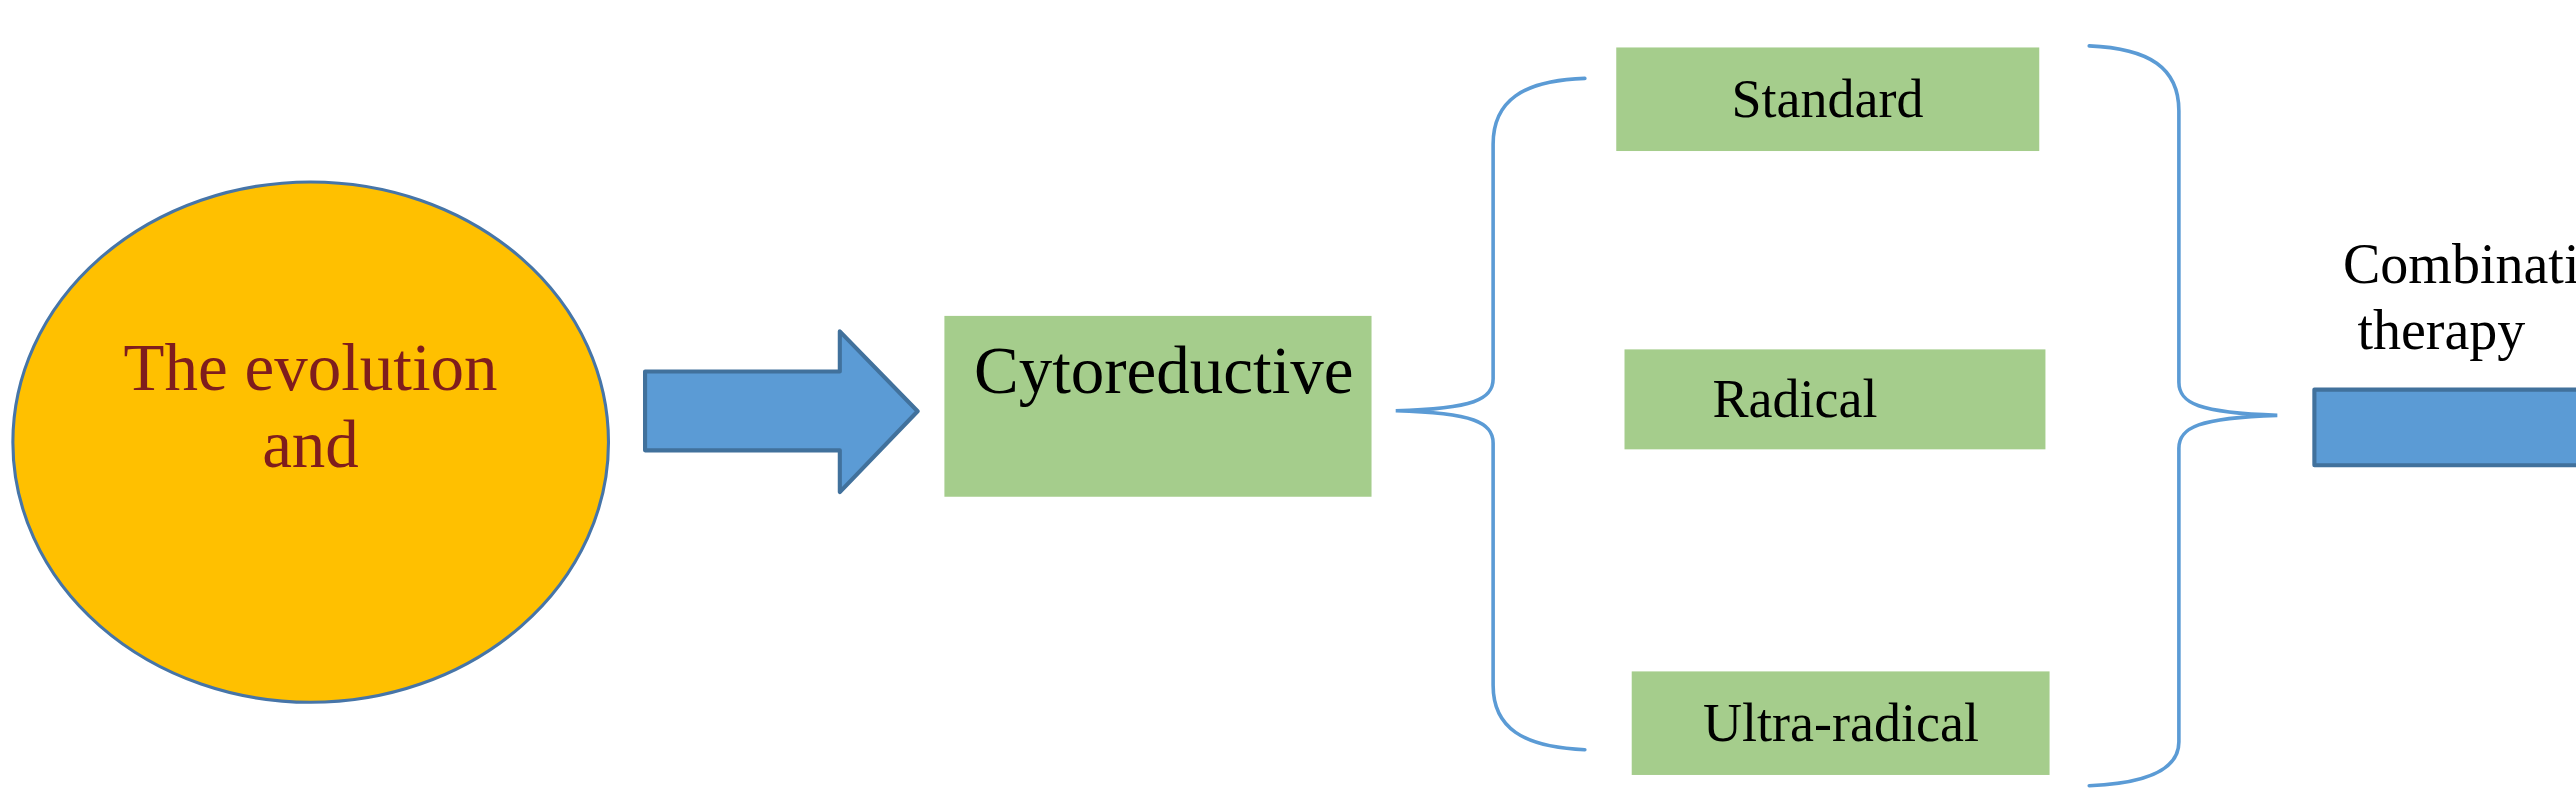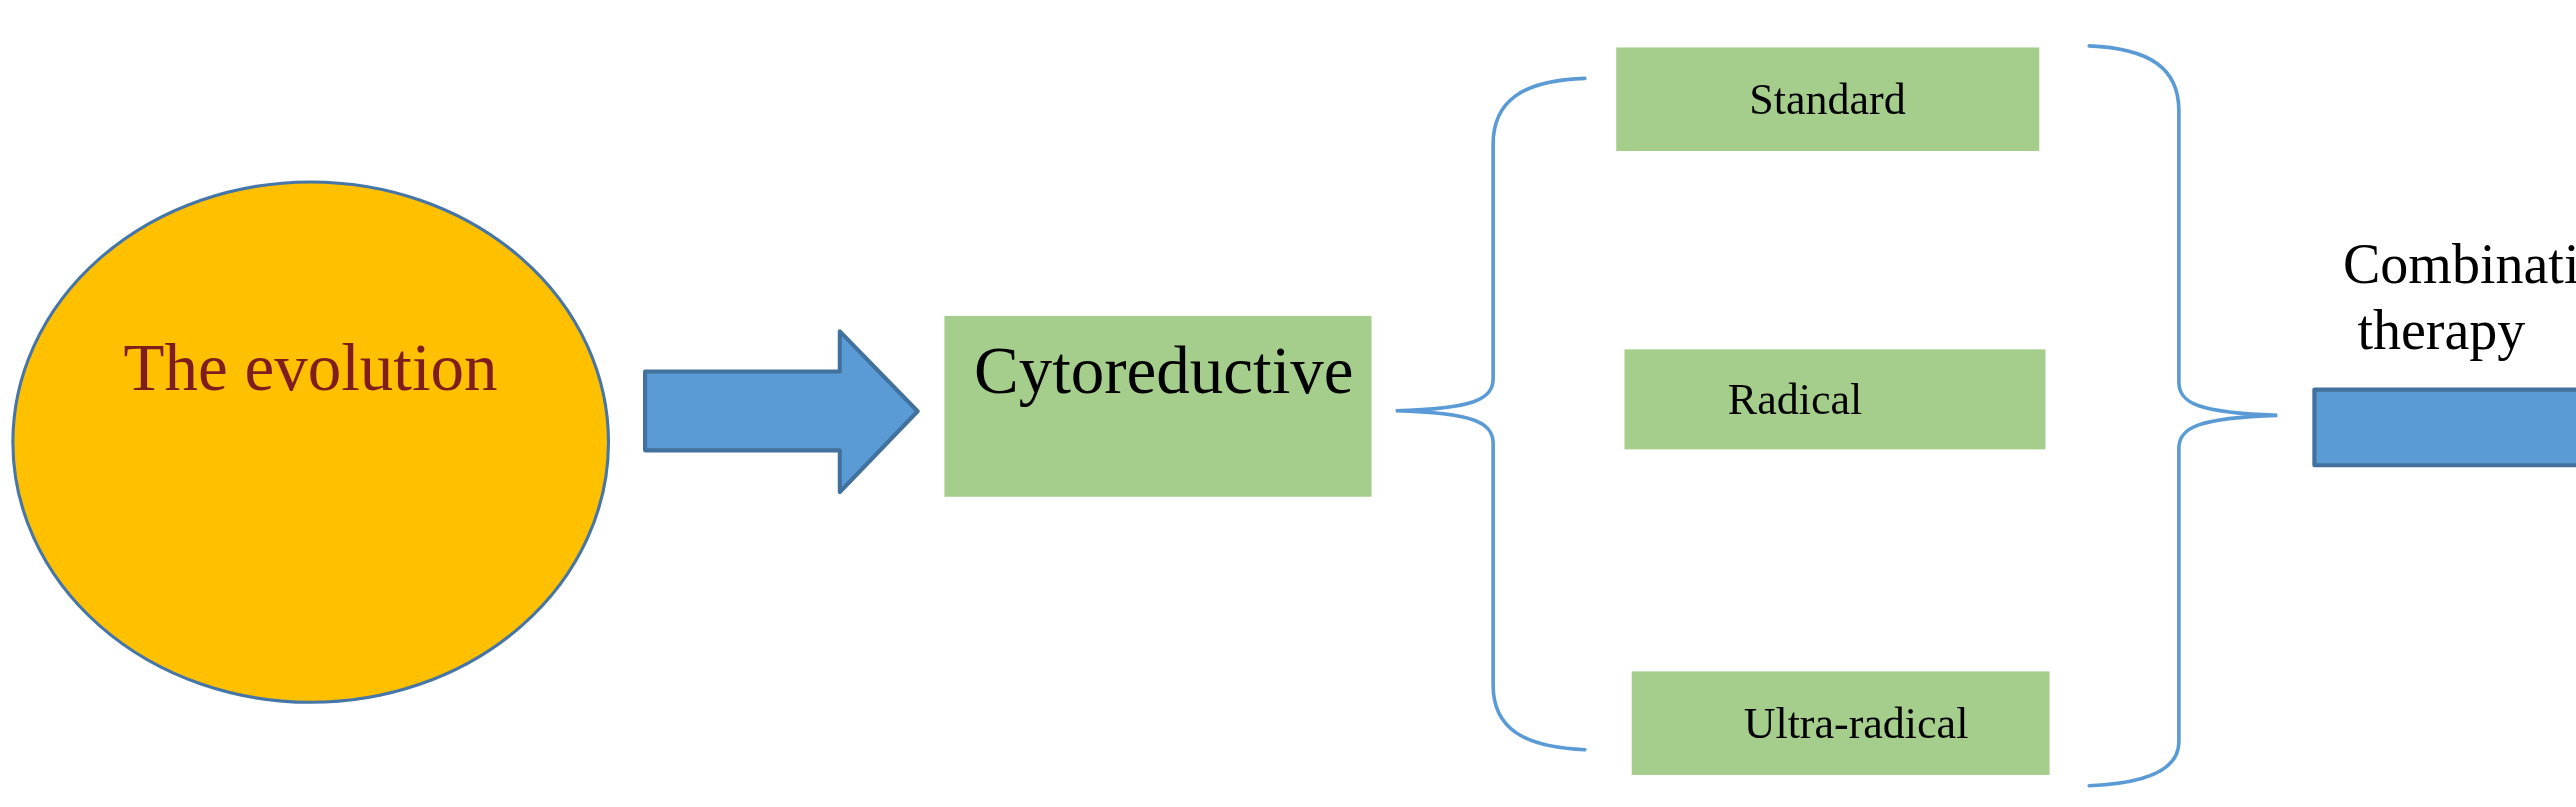--- a/index.html
+++ b/index.html
@@ -43,26 +43,26 @@
     top: 332px;
     font-size: 67px;
     line-height: 77px;
     text-align: center;
   }
   .branch-label {
     position: absolute;
     display: flex;
     align-items: center;
     justify-content: center;
-    font-size: 44px;
+    font-size: 54px;
     color: #000000;
   }
   .branch-standard { left: 1616px; top: 47px;  width: 423px; height: 104px; }
   .branch-radical  { left: 1624px; top: 349px; width: 342px; height: 100px; }
-  .branch-ultra    { left: 1632px; top: 671px; width: 418px; height: 104px; margin-left: 15px; }
+  .branch-ultra    { left: 1632px; top: 671px; width: 418px; height: 104px; }
 
   .combination-text {
     left: 2343px;
     top: 231px;
     font-size: 56px;
     line-height: 66px;
     text-align: left;
   }
   .combination-text span:nth-child(2) { padding-left: 14.4px; }
 </style>
@@ -87,20 +87,21 @@
 
     <path d="M 4055 89 C 4172 94, 4229 132, 4229 215 L 4229 742 C 4229 783, 4268 801, 4420 806 C 4268 811, 4229 829, 4229 870 L 4229 1440 C 4229 1492, 4172 1520, 4055 1525" fill="none" stroke-width="7" stroke-linecap="round" stroke="#5B9BD5"></path>
 
     <polygon points="4492,756 5193,756 5193,680 5349,828 5193,970 5193,903 4492,903" stroke-width="8" stroke-linejoin="round" fill="#5B9BD5" stroke="#41719C"></polygon>
 
     <ellipse cx="6011" cy="917" rx="628" ry="600" stroke-width="7" fill="#5B9BD5" stroke="#41719C"></ellipse>
   </svg>
 
   <div class="txt ellipse-text" style="color: #7f1d1d;">
     <span>The evolution</span>
+    <span>and</span>
   </div>
 
   <div class="txt cyto-text" style="color: rgb(0, 0, 0);">
     <span>Cytoreductive</span>
   </div>
 
   <div class="branch-label branch-standard">
     <span>Standard</span>
   </div>
   <div class="branch-label branch-radical">

